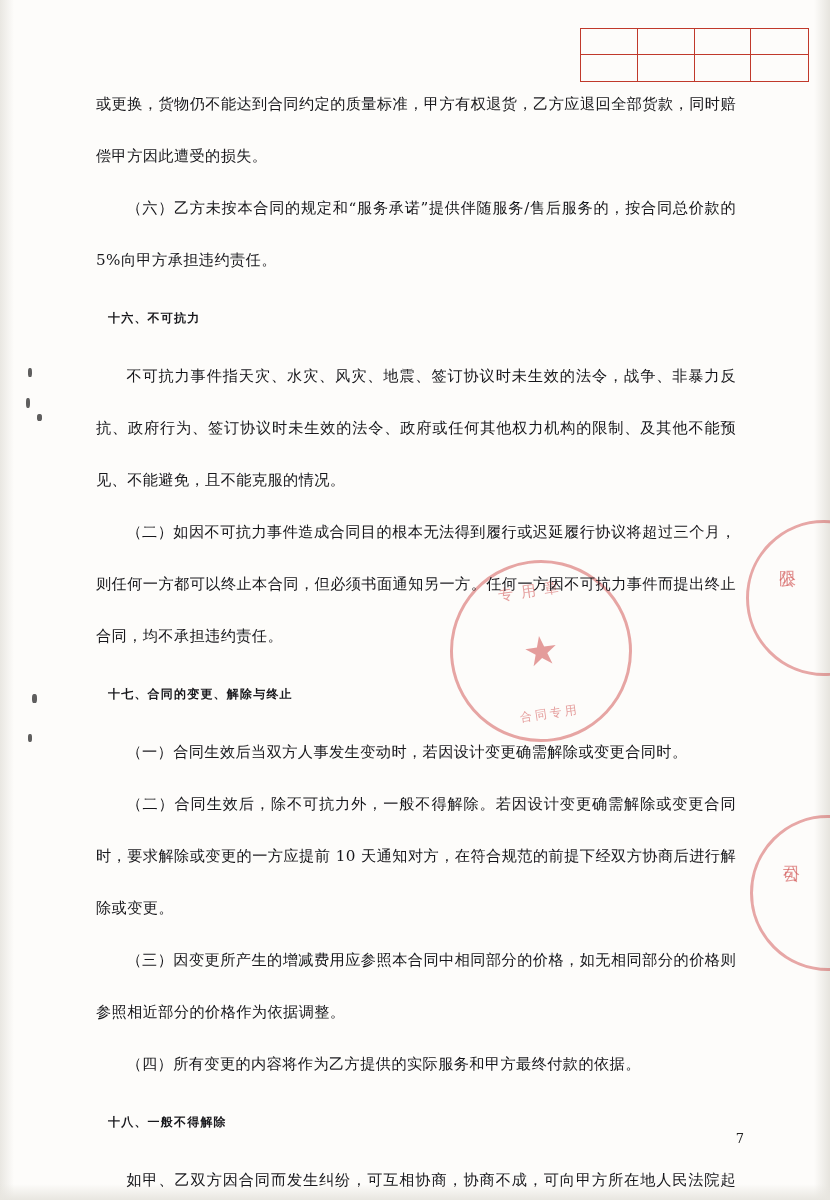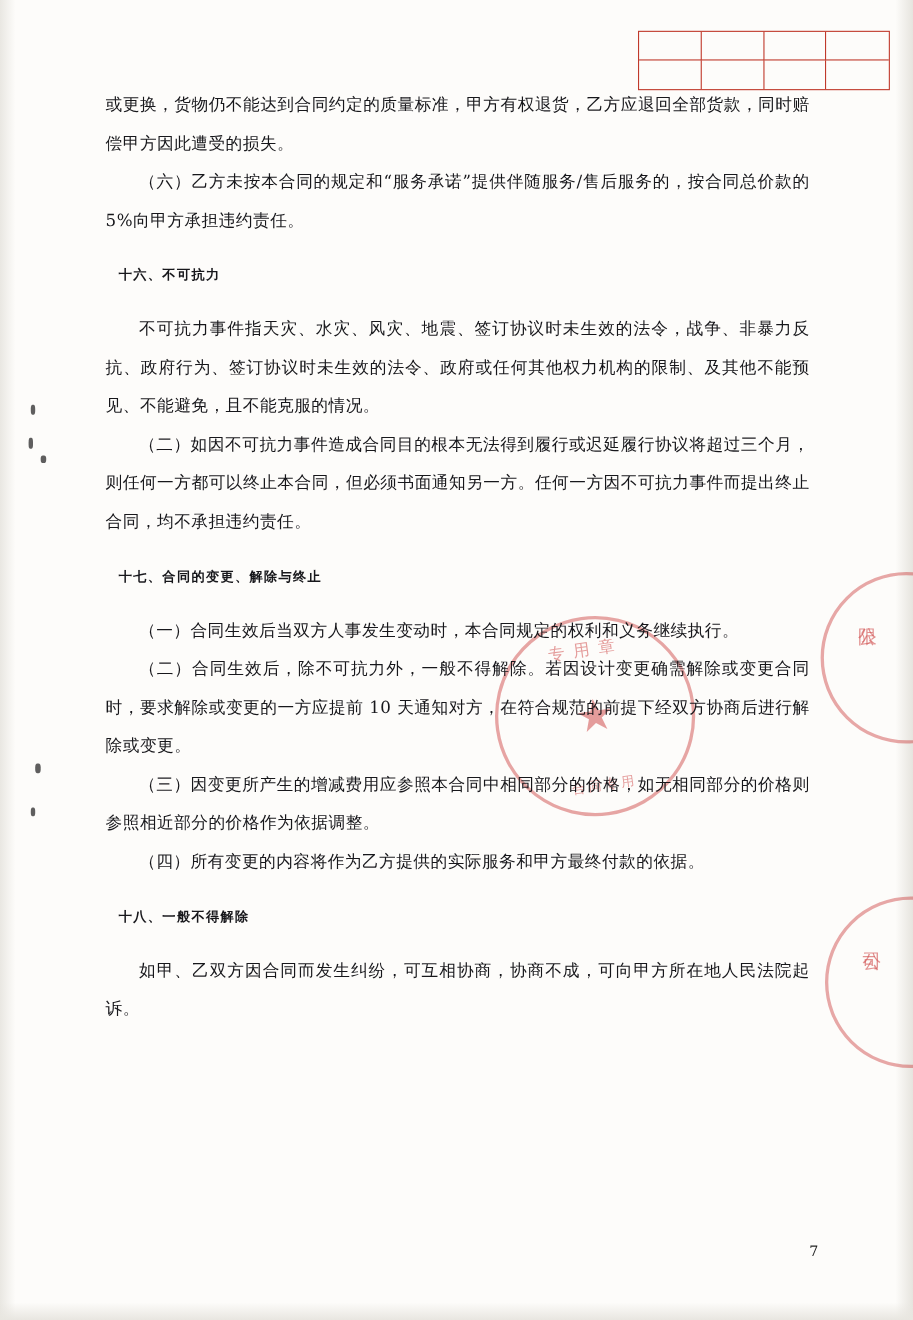--- a/index.html
+++ b/index.html
@@ -48,21 +48,21 @@
   .content {
     position: absolute;
     left: 96px;
     top: 78px;
     width: 640px;
   }
 
   p.body-text {
     margin: 0 0 0 0;
     font-size: 15.2px;
-    line-height: 35px;
+    line-height: 52px;
     text-align: justify;
     text-justify: inter-ideograph;
     letter-spacing: 0.4px;
   }
   p.indent {
     text-indent: 2em;
   }
   h2.heading {
     margin: 12px;
     font-size: 12px;
@@ -223,21 +223,21 @@
     <div class="edge-chars">公司</div>
   </div>
 
   <div class="content">
     <p class="body-text">或更换，货物仍不能达到合同约定的质量标准，甲方有权退货，乙方应退回全部货款，同时赔偿甲方因此遭受的损失。</p>
     <p class="body-text indent">（六）乙方未按本合同的规定和“服务承诺”提供伴随服务/售后服务的，按合同总价款的5%向甲方承担违约责任。</p>
     <h2 class="heading">十六、不可抗力</h2>
     <p class="body-text indent">不可抗力事件指天灾、水灾、风灾、地震、签订协议时未生效的法令，战争、非暴力反抗、政府行为、签订协议时未生效的法令、政府或任何其他权力机构的限制、及其他不能预见、不能避免，且不能克服的情况。</p>
     <p class="body-text indent">（二）如因不可抗力事件造成合同目的根本无法得到履行或迟延履行协议将超过三个月，则任何一方都可以终止本合同，但必须书面通知另一方。任何一方因不可抗力事件而提出终止合同，均不承担违约责任。</p>
     <h2 class="heading">十七、合同的变更、解除与终止</h2>
-    <p class="body-text indent">（一）合同生效后当双方人事发生变动时，本合同规定的权利和义务继续执行。</p>
+    <p class="body-text indent">（一）合同生效后当双方人事发生变动时，若因设计变更确需解除或变更合同时。</p>
     <p class="body-text indent">（二）合同生效后，除不可抗力外，一般不得解除。若因设计变更确需解除或变更合同时，要求解除或变更的一方应提前 10 天通知对方，在符合规范的前提下经双方协商后进行解除或变更。</p>
     <p class="body-text indent">（三）因变更所产生的增减费用应参照本合同中相同部分的价格，如无相同部分的价格则参照相近部分的价格作为依据调整。</p>
     <p class="body-text indent">（四）所有变更的内容将作为乙方提供的实际服务和甲方最终付款的依据。</p>
     <h2 class="heading">十八、一般不得解除</h2>
     <p class="body-text indent">如甲、乙双方因合同而发生纠纷，可互相协商，协商不成，可向甲方所在地人民法院起诉。</p>
 
   </div>
 
   <div class="page-number">7</div>
 

